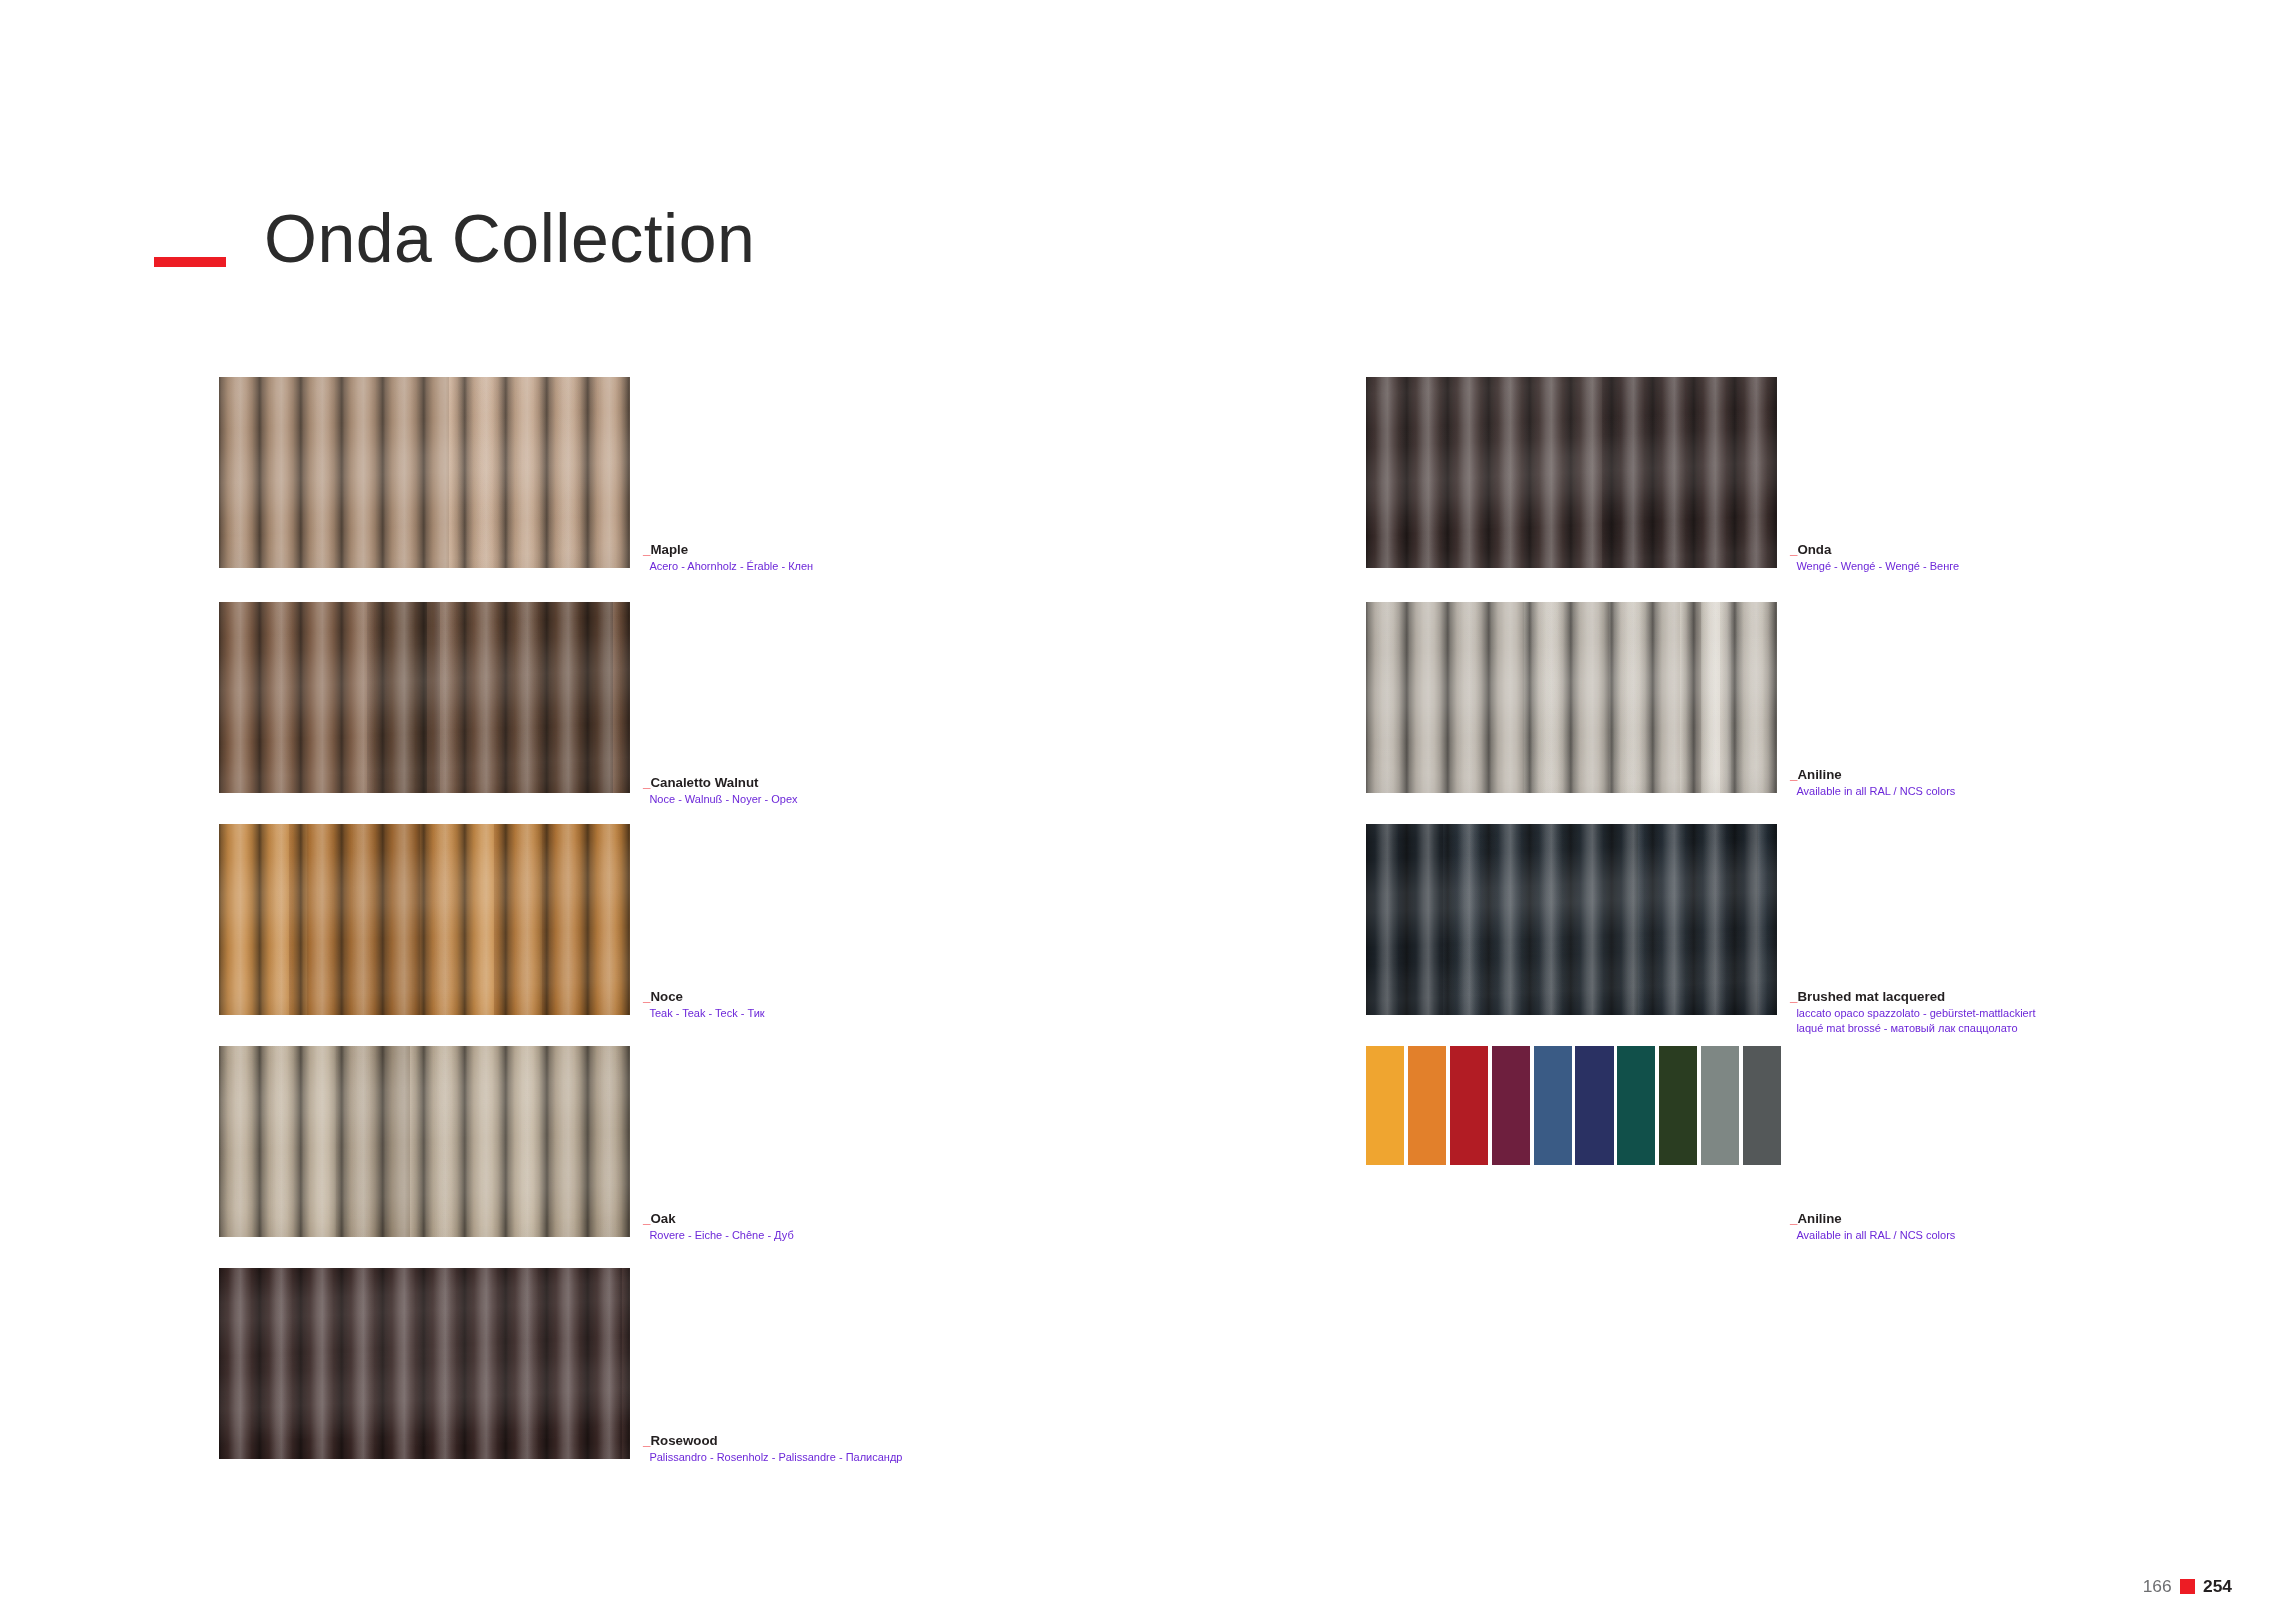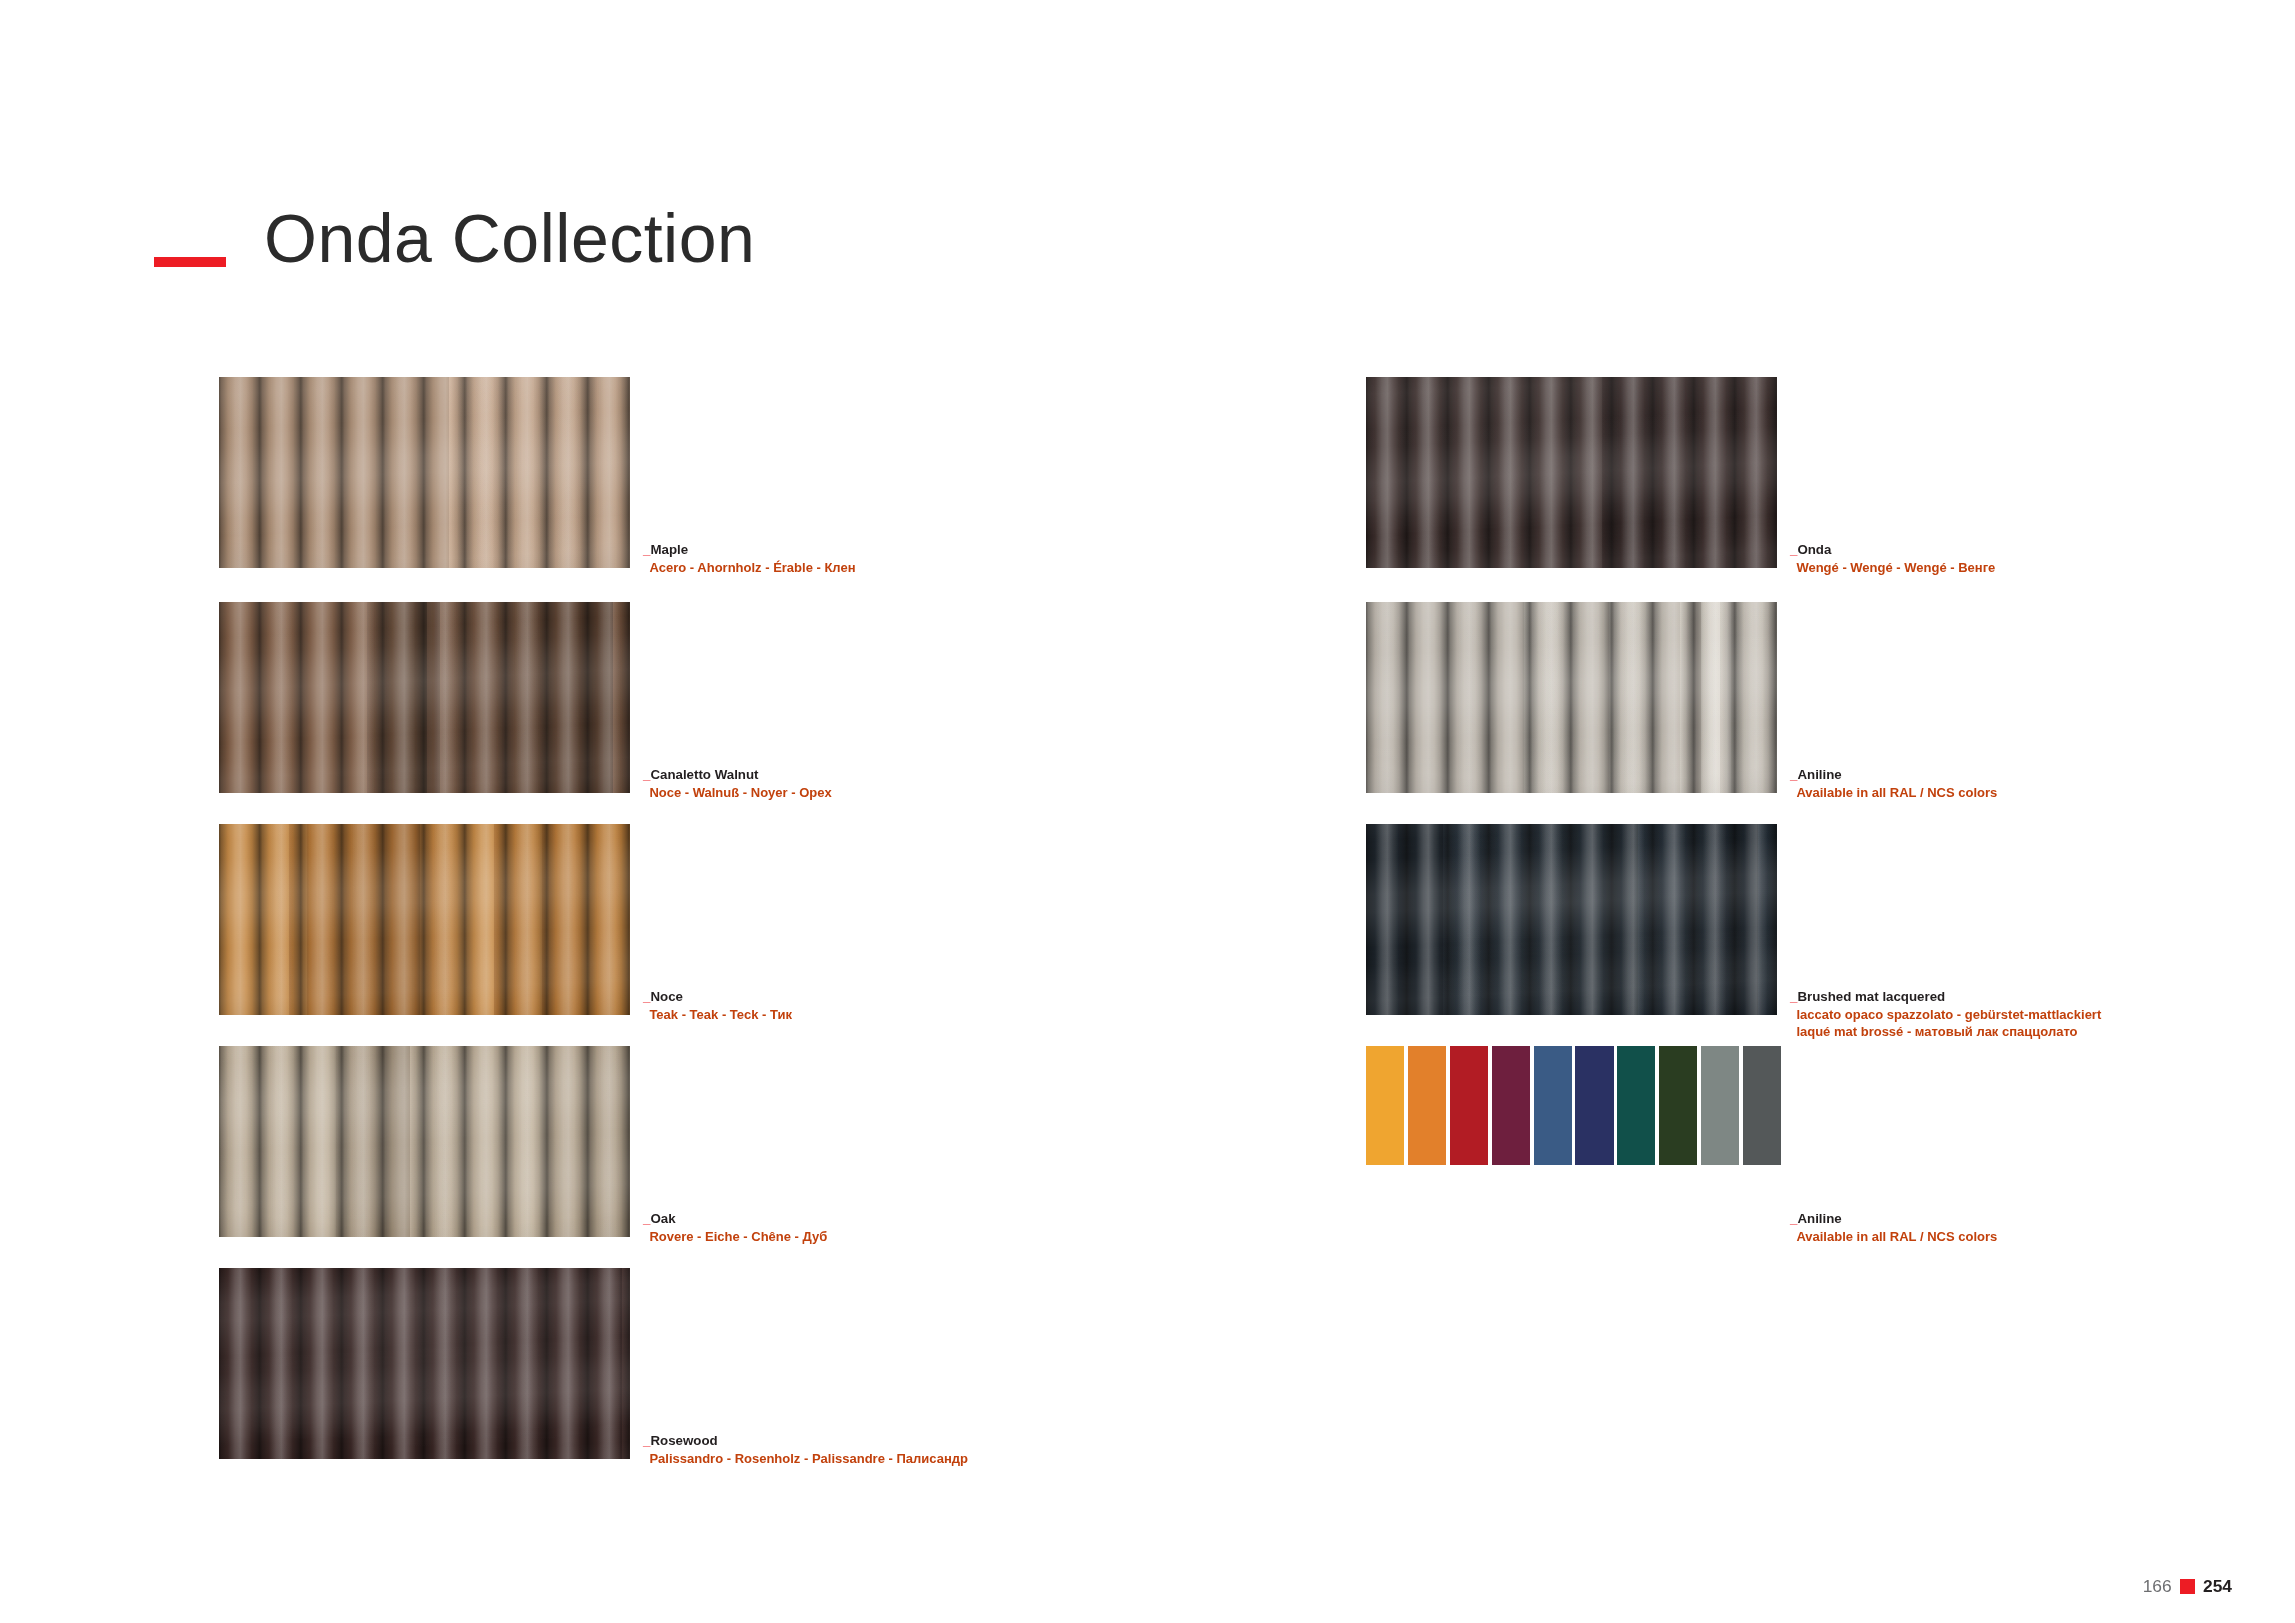--- a/index.html
+++ b/index.html
@@ -85,23 +85,23 @@
   }
   .caption-title {
     font-size: 13.3px;
     font-weight: bold;
     color: #231f20;
     line-height: 1.32;
     white-space: nowrap;
   }
   .caption-title .us { color: #ED1C24; font-weight: bold; }
   .caption-sub {
-    font-size: 13px;
-    font-weight: bold;
-    color: #c2410c;
+    font-size: 11px;
+    font-weight: normal;
+    color: #6d28d9;
     line-height: 1.38;
     white-space: nowrap;
     padding-left: 6.4px;
   }
 
   
   .color-strip {
     position: absolute;
     left: 0;
     top: 0;
@@ -155,21 +155,21 @@
   </div>
 
   <div class="sample" style="top:602px">
     <div class="swatch-panel">
       <div class="wood" id="w-l1">
           <div class="grain" style="background: linear-gradient(90deg, rgb(123, 88, 64) 38.124%, rgb(123, 88, 64) 38.341%, transparent 38.341%, rgb(81, 55, 39) 19%, rgb(81, 55, 39) 19.424%, transparent 19.424%, rgb(75, 52, 36) 50.082%, rgb(75, 52, 36) 50.459%, transparent 50.459%, rgb(83, 57, 41) 52.358%, rgb(83, 57, 41) 53.177%, transparent 53.177%, rgb(76, 52, 37) 87.555%, rgb(76, 52, 37) 88.158%, transparent 88.158%, rgb(119, 85, 61) 13.699%, rgb(119, 85, 61) 14.039%, transparent 14.039%, rgb(116, 83, 60) 7.332%, rgb(116, 83, 60) 7.562%, transparent 7.562%, rgb(120, 86, 62) 52.406%, rgb(120, 86, 62) 52.851%, transparent 52.851%, rgb(94, 65, 47) 95.833%, rgb(94, 65, 47) 96.422%, transparent 96.422%, rgb(124, 89, 65) 69.714%, rgb(124, 89, 65) 70.028%, transparent 70.028%, rgb(79, 54, 38) 80.219%, rgb(79, 54, 38) 80.637%, transparent 80.637%, rgb(113, 80, 58) 63.153%, rgb(113, 80, 58) 63.343%, transparent 63.343%, rgb(124, 89, 64) 6.169%, rgb(124, 89, 64) 6.309%, transparent 6.309%, rgb(77, 53, 37) 37.663%, rgb(77, 53, 37) 37.949%, transparent 37.949%, rgb(87, 60, 43) 82.325%, rgb(87, 60, 43) 82.634%, transparent 82.634%, rgb(124, 90, 65) 83.366%, rgb(124, 90, 65) 83.538%, transparent 83.538%, rgb(84, 58, 41) 91.403%, rgb(84, 58, 41) 91.92%, transparent 91.92%, rgb(118, 84, 61) 20.015%, rgb(118, 84, 61) 20.728%, transparent 20.728%, rgb(79, 54, 39) 67.97%, rgb(79, 54, 39) 68.149%, transparent 68.149%, rgb(118, 84, 61) 8.105%, rgb(118, 84, 61) 8.284%, transparent 8.284%, rgb(71, 48, 34) 42.891%, rgb(71, 48, 34) 43.36%, transparent 43.36%, rgb(124, 89, 64) 26.648%, rgb(124, 89, 64) 27.274%, transparent 27.274%, rgb(86, 59, 42) 54.438%, rgb(86, 59, 42) 54.873%, transparent 54.873%, rgb(75, 52, 36) 17.618%, rgb(75, 52, 36) 18.362%, transparent 18.362%, rgb(92, 64, 46) 26.067%, rgb(92, 64, 46) 26.648%, transparent 26.648%, rgb(72, 49, 34) 97.066%, rgb(72, 49, 34) 97.422%, transparent 97.422%, rgb(119, 85, 61) 10.864%, rgb(119, 85, 61) 11.467%, transparent 11.467%, rgb(92, 64, 46) 32.893%, rgb(92, 64, 46) 33.403%, transparent 33.403%, rgb(124, 89, 64) 2.658%, rgb(124, 89, 64) 3.064%, transparent 3.064%, rgb(121, 87, 63) 89.295%, rgb(121, 87, 63) 89.81%, transparent 89.81%, rgb(83, 57, 40) 13.793%, rgb(83, 57, 40) 13.973%, transparent 13.973%, rgb(122, 88, 63) 37.879%, rgb(122, 88, 63) 38.231%, transparent 38.231%, rgb(126, 91, 66) 19.578%, rgb(126, 91, 66) 19.823%, transparent 19.823%, rgb(71, 48, 34) 35.434%, rgb(71, 48, 34) 36.191%, transparent 36.191%, rgb(115, 81, 59) 69.396%, rgb(115, 81, 59) 70.058%, transparent 70.058%, rgb(91, 63, 45) 68.38%, rgb(91, 63, 45) 68.64%, transparent 68.64%, rgb(89, 62, 44) 64.482%, rgb(89, 62, 44) 65.091%, transparent 65.091%, rgb(125, 90, 65) 63.877%, rgb(125, 90, 65) 64.277%, transparent 64.277%, rgb(74, 50, 35) 2.366%, rgb(74, 50, 35) 2.694%, transparent 2.694%, rgb(124, 89, 65) 67.605%, rgb(124, 89, 65) 67.805%, transparent 67.805%, rgb(122, 87, 63) 87.987%, rgb(122, 87, 63) 88.722%, transparent 88.722%, rgb(76, 52, 37) 88.205%, rgb(76, 52, 37) 88.418%, transparent 88.418%, rgb(81, 56, 40) 11.468%, rgb(81, 56, 40) 12.167%, transparent 12.167%, rgb(94, 65, 47) 8.393%, rgb(94, 65, 47) 9.127%, transparent 9.127%, rgb(120, 86, 62) 92.562%, rgb(120, 86, 62) 92.946%, transparent 92.946%, rgb(126, 91, 66) 62.738%, rgb(126, 91, 66) 63.211%, transparent 63.211%, rgb(78, 54, 38) 91.763%, rgb(78, 54, 38) 91.924%, transparent 91.924%, rgb(124, 89, 64) 82.104%, rgb(124, 89, 64) 82.711%, transparent 82.711%, rgb(124, 90, 65) 88.083%, rgb(124, 90, 65) 88.77%, transparent 88.77%, rgb(87, 60, 43) 4.762%, rgb(87, 60, 43) 4.947%, transparent 4.947%, rgb(88, 61, 43) 23.498%, rgb(88, 61, 43) 24.146%, transparent 24.146%, rgb(76, 52, 37) 54.168%, rgb(76, 52, 37) 54.577%, transparent 54.577%, rgb(81, 56, 40) 14.057%, rgb(81, 56, 40) 14.629%, transparent 14.629%, rgb(121, 86, 62) 83.41%, rgb(121, 86, 62) 83.685%, transparent 83.685%, rgb(119, 85, 61) 27.661%, rgb(119, 85, 61) 28.466%, transparent 28.466%, rgb(114, 81, 58) 86.315%, rgb(114, 81, 58) 86.704%, transparent 86.704%, rgb(118, 84, 61) 28.508%, rgb(118, 84, 61) 29.162%, transparent 29.162%, rgb(120, 86, 62) 75.228%, rgb(120, 86, 62) 75.469%, transparent 75.469%, rgb(80, 55, 39) 88.203%, rgb(80, 55, 39) 89.005%, transparent 89.005%, rgb(84, 58, 41) 25.458%, rgb(84, 58, 41) 25.608%, transparent 25.608%, rgb(78, 54, 38) 63.536%, rgb(78, 54, 38) 64.12%, transparent 64.12%, rgb(77, 53, 37) 86.387%, rgb(77, 53, 37) 86.565%, transparent 86.565%, rgb(87, 60, 43) 40.926%, rgb(87, 60, 43) 41.558%, transparent 41.558%, rgb(120, 86, 62) 59.251%, rgb(120, 86, 62) 59.453%, transparent 59.453%, rgb(115, 82, 59) 47.534%, rgb(115, 82, 59) 47.917%, transparent 47.917%, rgb(78, 54, 38) 41.579%, rgb(78, 54, 38) 42.045%, transparent 42.045%, rgb(74, 50, 35) 29.04%, rgb(74, 50, 35) 29.301%, transparent 29.301%, rgb(81, 55, 39) 38.311%, rgb(81, 55, 39) 38.796%, transparent 38.796%, rgb(116, 83, 60) 94.084%, rgb(116, 83, 60) 94.903%, transparent 94.903%, rgb(89, 61, 44) 39.57%, rgb(89, 61, 44) 40.097%, transparent 40.097%, rgb(80, 55, 39) 25.384%, rgb(80, 55, 39) 25.634%, transparent 25.634%, rgb(122, 88, 63) 65.108%, rgb(122, 88, 63) 65.864%, transparent 65.864%, rgb(86, 59, 42) 57.507%, rgb(86, 59, 42) 58.274%, transparent 58.274%, rgb(72, 49, 35) 75.42%, rgb(72, 49, 35) 75.564%, transparent 75.564%, rgb(80, 55, 39) 21.317%, rgb(80, 55, 39) 22.062%, transparent 22.062%, rgb(73, 50, 35) 49.518%, rgb(73, 50, 35) 50.266%, transparent 50.266%, rgb(115, 82, 59) 55.086%, rgb(115, 82, 59) 55.721%, transparent 55.721%, rgb(123, 88, 64) 29.378%, rgb(123, 88, 64) 29.931%, transparent 29.931%, rgb(83, 57, 41) 82.27%, rgb(83, 57, 41) 82.506%, transparent 82.506%, rgb(91, 63, 45) 31.048%, rgb(91, 63, 45) 31.836%, transparent 31.836%, rgb(123, 88, 64) 55.957%, rgb(123, 88, 64) 56.603%, transparent 56.603%, rgb(75, 51, 36) 22.43%, rgb(75, 51, 36) 22.828%, transparent 22.828%, rgb(86, 60, 42) 69.973%, rgb(86, 60, 42) 70.344%, transparent 70.344%, rgb(89, 62, 44) 67.721%, rgb(89, 62, 44) 68.513%, transparent 68.513%, rgb(120, 86, 62) 36.663%, rgb(120, 86, 62) 36.965%, transparent 36.965%, rgb(82, 56, 40) 38.527%, rgb(82, 56, 40) 39.078%, transparent 39.078%, rgb(125, 90, 65) 31.337%, rgb(125, 90, 65) 32.093%, transparent 32.093%, rgb(85, 59, 42) 91.638%, rgb(85, 59, 42) 92.049%, transparent 92.049%, rgb(87, 60, 43) 3.378%, rgb(87, 60, 43) 3.772%, transparent 3.772%, rgb(84, 58, 41) 13.472%, rgb(84, 58, 41) 13.776%, transparent 13.776%, rgb(72, 49, 35) 54.019%, rgb(72, 49, 35) 54.515%, transparent 54.515%, rgb(84, 58, 41) 31.192%, rgb(84, 58, 41) 31.558%, transparent 31.558%, rgb(119, 85, 62) 80.792%, rgb(119, 85, 62) 81.397%, transparent 81.397%, rgb(73, 50, 35) 90.475%, rgb(73, 50, 35) 90.796%, transparent 90.796%, rgb(119, 85, 62) 88.635%, rgb(119, 85, 62) 88.87%, transparent 88.87%, rgb(77, 53, 37) 99.964%, rgb(77, 53, 37) 100.688%, transparent 100.688%, rgb(72, 49, 34) 67.671%, rgb(72, 49, 34) 68.026%, transparent 68.026%, rgb(115, 82, 59) 42.375%, rgb(115, 82, 59) 42.841%, transparent 42.841%, rgb(124, 89, 64) 37.654%, rgb(124, 89, 64) 38.082%, transparent 38.082%, rgb(123, 88, 64) 52.275%, rgb(123, 88, 64) 52.636%, transparent 52.636%, rgb(115, 82, 59) 59.078%, rgb(115, 82, 59) 59.204%, transparent 59.204%, rgb(84, 58, 41) 60.53%, rgb(84, 58, 41) 60.714%, transparent 60.714%, rgb(73, 50, 35) 10.953%, rgb(73, 50, 35) 11.762%, transparent 11.762%, rgb(91, 63, 45) 5.41%, rgb(91, 63, 45) 5.794%, transparent 5.794%, rgb(89, 62, 44) 35.257%, rgb(89, 62, 44) 35.716%, transparent 35.716%, rgb(115, 82, 59) 10.372%, rgb(115, 82, 59) 11.135%, transparent 11.135%, rgb(122, 88, 63) 48.038%, rgb(122, 88, 63) 48.343%, transparent 48.343%, rgb(125, 90, 65) 28.503%, rgb(125, 90, 65) 28.821%, transparent 28.821%, rgb(115, 82, 59) 17.198%, rgb(115, 82, 59) 17.89%, transparent 17.89%, rgb(80, 55, 39) 53.63%, rgb(80, 55, 39) 53.985%, transparent 53.985%, rgb(113, 80, 58) 6.934%, rgb(113, 80, 58) 7.164%, transparent 7.164%, rgb(80, 55, 39) 98.098%, rgb(80, 55, 39) 98.46%, transparent 98.46%, rgb(119, 85, 61) 88.851%, rgb(119, 85, 61) 89.152%, transparent 89.152%, rgb(118, 84, 61) 37.217%, rgb(118, 84, 61) 37.877%, transparent 37.877%, rgb(93, 64, 46) 19.739%, rgb(93, 64, 46) 19.978%, transparent 19.978%, rgb(73, 50, 35) 20.369%, rgb(73, 50, 35) 20.979%, transparent 20.979%, rgb(81, 55, 39) 86.019%, rgb(81, 55, 39) 86.694%, transparent 86.694%, rgb(117, 83, 60) 48.788%, rgb(117, 83, 60) 49.578%, transparent 49.578%, rgb(78, 54, 38) 14.849%, rgb(78, 54, 38) 15.198%, transparent 15.198%, rgb(87, 60, 43) 20.005%, rgb(87, 60, 43) 20.748%, transparent 20.748%, rgb(125, 90, 65) 51.91%, rgb(125, 90, 65) 52.292%, transparent 52.292%, rgb(85, 58, 41) 38.959%, rgb(85, 58, 41) 39.643%, transparent 39.643%, rgb(89, 62, 44) 5.844%, rgb(89, 62, 44) 6.472%, transparent 6.472%, rgb(79, 54, 38) 95.773%, rgb(79, 54, 38) 95.955%, transparent 95.955%, rgb(123, 89, 64) 59.366%, rgb(123, 89, 64) 60.048%, transparent 60.048%, rgb(126, 91, 66) 10.201%, rgb(126, 91, 66) 11%, transparent 11%, rgb(92, 64, 46) 47.044%, rgb(92, 64, 46) 47.699%, transparent 47.699%, rgb(118, 85, 61) 42.735%, rgb(118, 85, 61) 43.545%, transparent 43.545%, rgb(116, 82, 59) 99.743%, rgb(116, 82, 59) 100.065%, transparent 100.065%, rgb(126, 91, 65) 72.389%, rgb(126, 91, 65) 72.558%, transparent 72.558%, rgb(113, 80, 58) 55.734%, rgb(113, 80, 58) 55.868%, transparent 55.868%, rgb(78, 53, 38) 41.137%, rgb(78, 53, 38) 41.5%, transparent 41.5%, rgb(125, 90, 65) 38.474%, rgb(125, 90, 65) 39.064%, transparent 39.064%, rgb(117, 83, 60) 65.029%, rgb(117, 83, 60) 65.55%, transparent 65.55%, rgb(113, 80, 57) 1.049%, rgb(113, 80, 57) 1.739%, transparent 1.739%, rgb(81, 56, 40) 11.967%, rgb(81, 56, 40) 12.253%, transparent 12.253%, rgb(74, 51, 36) 37.287%, rgb(74, 51, 36) 37.625%, transparent 37.625%, rgb(124, 89, 65) 46.147%, rgb(124, 89, 65) 46.516%, transparent 46.516%, rgb(80, 55, 39) 59.534%, rgb(80, 55, 39) 59.956%, transparent 59.956%, rgb(86, 59, 42) 39.175%, rgb(86, 59, 42) 39.926%, transparent 39.926%, rgb(74, 50, 36) 43.097%, rgb(74, 50, 36) 43.662%, transparent 43.662%, rgb(76, 52, 37) 47.841%, rgb(76, 52, 37) 48.608%, transparent 48.608%, rgb(83, 57, 40) 37.359%, rgb(83, 57, 40) 37.486%, transparent 37.486%, rgb(77, 53, 37) 58.565%, rgb(77, 53, 37) 58.912%, transparent 58.912%, rgb(79, 54, 38) 43.556%, rgb(79, 54, 38) 43.94%, transparent 43.94%, rgb(125, 90, 65) 98.507%, rgb(125, 90, 65) 98.838%, transparent 98.838%, rgb(92, 64, 45) 59.218%, rgb(92, 64, 45) 59.399%, transparent 59.399%, rgb(126, 91, 66) 13.345%, rgb(126, 91, 66) 13.788%, transparent 13.788%, rgb(86, 60, 43) 89.283%, rgb(86, 60, 43) 89.717%, transparent 89.717%, rgb(122, 88, 63) 11.723%, rgb(122, 88, 63) 12.257%, transparent 12.257%), linear-gradient(rgb(110, 78, 56) 0%, rgb(107, 75, 54) 32%, rgb(102, 71, 51) 72%, rgb(107, 75, 54) 100%) rgb(107, 75, 54);"></div>
           <div class="ribs" style="background: repeating-linear-gradient(90deg, rgba(0, 0, 0, 0.55) 0%, rgba(0, 0, 0, 0.34) 6%, rgba(0, 0, 0, 0.06) 22%, rgba(255, 255, 255, 0.18) 40%, rgba(255, 255, 255, 0.26) 52%, rgba(255, 255, 255, 0.1) 66%, rgba(0, 0, 0, 0.12) 80%, rgba(0, 0, 0, 0.4) 93%, rgba(0, 0, 0, 0.58) 100%) 0% 0% / 41px 100%;"></div>
           <div class="ribs" style="background: linear-gradient(177deg, rgba(255, 255, 255, 0.082) 0%, rgba(255, 255, 255, 0.043) 8.3%, rgba(255, 255, 255, 0.004) 16.7%, rgba(255, 255, 255, 0.01) 25%, rgba(255, 255, 255, 0.055) 33.3%, rgba(255, 255, 255, 0.086) 41.7%, rgba(255, 255, 255, 0.063) 50%, rgba(255, 255, 255, 0.02) 58.3%, rgba(255, 255, 255, 0) 66.7%, rgba(255, 255, 255, 0.03) 75%, rgba(255, 255, 255, 0.08) 83.3%, rgba(255, 255, 255, 0.08) 91.7%, rgba(255, 255, 255, 0.04) 100%), radial-gradient(150% 95% at 50% 42%, rgba(255, 255, 255, 0.1) 0%, rgba(0, 0, 0, 0) 55%, rgba(0, 0, 0, 0.14) 100%);"></div>
         </div>
     </div>
-    <div class="caption" style="top:164px">
+    <div class="caption" style="top:172px">
       <div class="caption-title"><span class="us">_</span><span>Canaletto Walnut</span></div>
       <div class="caption-sub">Noce - Walnuß - Noyer - Opex</div>
     </div>
   </div>
 
   <div class="sample" style="top:824px">
     <div class="swatch-panel">
       <div class="wood" id="w-l2">
           <div class="grain" style="background: linear-gradient(90deg, rgb(194, 133, 64) 21.715%, rgb(194, 133, 64) 22.488%, transparent 22.488%, rgb(189, 127, 59) 25.328%, rgb(189, 127, 59) 26.122%, transparent 26.122%, rgb(151, 94, 38) 48.282%, rgb(151, 94, 38) 49.067%, transparent 49.067%, rgb(198, 137, 67) 63.418%, rgb(198, 137, 67) 64.027%, transparent 64.027%, rgb(187, 125, 57) 73.203%, rgb(187, 125, 57) 73.928%, transparent 73.928%, rgb(138, 84, 33) 31.96%, rgb(138, 84, 33) 32.668%, transparent 32.668%, rgb(158, 99, 40) 34.75%, rgb(158, 99, 40) 35.092%, transparent 35.092%, rgb(153, 95, 38) 72.931%, rgb(153, 95, 38) 73.405%, transparent 73.405%, rgb(188, 126, 58) 56.379%, rgb(188, 126, 58) 56.516%, transparent 56.516%, rgb(198, 138, 68) 2.379%, rgb(198, 138, 68) 2.816%, transparent 2.816%, rgb(186, 124, 56) 91.177%, rgb(186, 124, 56) 91.686%, transparent 91.686%, rgb(145, 89, 35) 88.205%, rgb(145, 89, 35) 88.447%, transparent 88.447%, rgb(184, 122, 54) 32.97%, rgb(184, 122, 54) 33.632%, transparent 33.632%, rgb(144, 89, 35) 94.608%, rgb(144, 89, 35) 95.204%, transparent 95.204%, rgb(186, 125, 57) 94.105%, rgb(186, 125, 57) 94.891%, transparent 94.891%, rgb(156, 98, 40) 93.191%, rgb(156, 98, 40) 93.975%, transparent 93.975%, rgb(186, 124, 56) 49.891%, rgb(186, 124, 56) 50.392%, transparent 50.392%, rgb(199, 138, 68) 40.746%, rgb(199, 138, 68) 40.884%, transparent 40.884%, rgb(136, 82, 32) 49.709%, rgb(136, 82, 32) 50.276%, transparent 50.276%, rgb(143, 88, 35) 23.692%, rgb(143, 88, 35) 24.384%, transparent 24.384%, rgb(190, 128, 60) 94.795%, rgb(190, 128, 60) 94.959%, transparent 94.959%, rgb(135, 82, 32) 69.189%, rgb(135, 82, 32) 69.671%, transparent 69.671%, rgb(193, 132, 63) 82.679%, rgb(193, 132, 63) 82.912%, transparent 82.912%, rgb(188, 126, 58) 22.917%, rgb(188, 126, 58) 23.548%, transparent 23.548%, rgb(136, 82, 32) 18.299%, rgb(136, 82, 32) 18.591%, transparent 18.591%, rgb(195, 134, 65) 93.517%, rgb(195, 134, 65) 93.812%, transparent 93.812%, rgb(187, 126, 58) 91.78%, rgb(187, 126, 58) 92.386%, transparent 92.386%, rgb(147, 91, 36) 63.706%, rgb(147, 91, 36) 64.17%, transparent 64.17%, rgb(139, 85, 33) 22.874%, rgb(139, 85, 33) 23.515%, transparent 23.515%, rgb(133, 80, 31) 68.051%, rgb(133, 80, 31) 68.605%, transparent 68.605%, rgb(189, 128, 60) 72.075%, rgb(189, 128, 60) 72.842%, transparent 72.842%, rgb(188, 126, 58) 37.416%, rgb(188, 126, 58) 37.755%, transparent 37.755%, rgb(184, 122, 55) 18.395%, rgb(184, 122, 55) 18.639%, transparent 18.639%, rgb(187, 125, 58) 10.074%, rgb(187, 125, 58) 10.34%, transparent 10.34%, rgb(183, 120, 53) 3.81%, rgb(183, 120, 53) 4.365%, transparent 4.365%, rgb(153, 96, 39) 9.481%, rgb(153, 96, 39) 9.621%, transparent 9.621%, rgb(139, 85, 33) 44.369%, rgb(139, 85, 33) 44.498%, transparent 44.498%, rgb(192, 131, 62) 88.723%, rgb(192, 131, 62) 89.079%, transparent 89.079%, rgb(156, 97, 39) 7.974%, rgb(156, 97, 39) 8.684%, transparent 8.684%, rgb(192, 131, 62) 41.628%, rgb(192, 131, 62) 42.447%, transparent 42.447%, rgb(143, 87, 35) 58.821%, rgb(143, 87, 35) 59.03%, transparent 59.03%, rgb(146, 90, 36) 80.541%, rgb(146, 90, 36) 80.862%, transparent 80.862%, rgb(151, 94, 38) 68.516%, rgb(151, 94, 38) 69.223%, transparent 69.223%, rgb(135, 82, 32) 80.77%, rgb(135, 82, 32) 81.351%, transparent 81.351%, rgb(135, 82, 32) 93.848%, rgb(135, 82, 32) 93.989%, transparent 93.989%, rgb(141, 86, 34) 91.7%, rgb(141, 86, 34) 91.958%, transparent 91.958%, rgb(160, 101, 41) 21.238%, rgb(160, 101, 41) 21.777%, transparent 21.777%, rgb(184, 121, 54) 14.563%, rgb(184, 121, 54) 15.196%, transparent 15.196%, rgb(149, 93, 37) 77.847%, rgb(149, 93, 37) 78.486%, transparent 78.486%, rgb(194, 133, 64) 46.892%, rgb(194, 133, 64) 47.439%, transparent 47.439%, rgb(144, 88, 35) 9.352%, rgb(144, 88, 35) 9.519%, transparent 9.519%, rgb(159, 100, 41) 93.624%, rgb(159, 100, 41) 93.839%, transparent 93.839%, rgb(147, 91, 36) 24.397%, rgb(147, 91, 36) 24.771%, transparent 24.771%, rgb(186, 125, 57) 44.882%, rgb(186, 125, 57) 45.49%, transparent 45.49%, rgb(188, 126, 59) 5.697%, rgb(188, 126, 59) 5.852%, transparent 5.852%, rgb(156, 98, 40) 20.421%, rgb(156, 98, 40) 20.908%, transparent 20.908%, rgb(192, 131, 63) 87.819%, rgb(192, 131, 63) 88.142%, transparent 88.142%, rgb(198, 137, 68) 80.733%, rgb(198, 137, 68) 80.958%, transparent 80.958%, rgb(189, 127, 59) 1.629%, rgb(189, 127, 59) 2.281%, transparent 2.281%, rgb(151, 94, 38) 4.831%, rgb(151, 94, 38) 5.309%, transparent 5.309%, rgb(190, 129, 60) 85.398%, rgb(190, 129, 60) 85.589%, transparent 85.589%, rgb(140, 86, 34) 34.69%, rgb(140, 86, 34) 35.325%, transparent 35.325%, rgb(155, 97, 39) 62.583%, rgb(155, 97, 39) 62.725%, transparent 62.725%, rgb(144, 88, 35) 86.36%, rgb(144, 88, 35) 86.88%, transparent 86.88%, rgb(134, 81, 31) 86.269%, rgb(134, 81, 31) 86.472%, transparent 86.472%, rgb(196, 135, 66) 27.742%, rgb(196, 135, 66) 28.221%, transparent 28.221%, rgb(184, 122, 54) 50.285%, rgb(184, 122, 54) 50.563%, transparent 50.563%, rgb(141, 86, 34) 23.034%, rgb(141, 86, 34) 23.556%, transparent 23.556%, rgb(196, 135, 66) 66.976%, rgb(196, 135, 66) 67.533%, transparent 67.533%, rgb(191, 130, 61) 43.84%, rgb(191, 130, 61) 44.472%, transparent 44.472%, rgb(193, 132, 63) 11.65%, rgb(193, 132, 63) 12.311%, transparent 12.311%, rgb(137, 83, 32) 46.95%, rgb(137, 83, 32) 47.093%, transparent 47.093%, rgb(192, 131, 62) 33.69%, rgb(192, 131, 62) 34.34%, transparent 34.34%, rgb(190, 128, 60) 18.785%, rgb(190, 128, 60) 19.17%, transparent 19.17%, rgb(142, 87, 34) 34.332%, rgb(142, 87, 34) 34.734%, transparent 34.734%, rgb(135, 82, 32) 86.504%, rgb(135, 82, 32) 87.301%, transparent 87.301%, rgb(140, 86, 34) 11.105%, rgb(140, 86, 34) 11.265%, transparent 11.265%, rgb(197, 137, 67) 95.787%, rgb(197, 137, 67) 96.19%, transparent 96.19%, rgb(186, 124, 57) 68.948%, rgb(186, 124, 57) 69.088%, transparent 69.088%, rgb(186, 124, 57) 55.276%, rgb(186, 124, 57) 55.731%, transparent 55.731%, rgb(186, 124, 56) 97.984%, rgb(186, 124, 56) 98.594%, transparent 98.594%, rgb(156, 98, 40) 47.687%, rgb(156, 98, 40) 48.234%, transparent 48.234%, rgb(192, 131, 62) 17.967%, rgb(192, 131, 62) 18.301%, transparent 18.301%, rgb(186, 124, 57) 7.588%, rgb(186, 124, 57) 8.38%, transparent 8.38%, rgb(189, 128, 60) 89.39%, rgb(189, 128, 60) 89.773%, transparent 89.773%, rgb(149, 92, 37) 65.842%, rgb(149, 92, 37) 66.107%, transparent 66.107%, rgb(193, 132, 63) 91.266%, rgb(193, 132, 63) 91.98%, transparent 91.98%, rgb(144, 88, 35) 60.722%, rgb(144, 88, 35) 61.538%, transparent 61.538%, rgb(190, 129, 60) 65.57%, rgb(190, 129, 60) 66.284%, transparent 66.284%, rgb(156, 98, 40) 15.685%, rgb(156, 98, 40) 15.829%, transparent 15.829%, rgb(190, 129, 60) 28.351%, rgb(190, 129, 60) 28.561%, transparent 28.561%, rgb(151, 94, 38) 83.816%, rgb(151, 94, 38) 84.565%, transparent 84.565%, rgb(189, 128, 60) 47.511%, rgb(189, 128, 60) 47.759%, transparent 47.759%, rgb(192, 131, 62) 58.942%, rgb(192, 131, 62) 59.378%, transparent 59.378%, rgb(139, 85, 33) 87.247%, rgb(139, 85, 33) 87.383%, transparent 87.383%, rgb(159, 100, 41) 53.411%, rgb(159, 100, 41) 54.204%, transparent 54.204%, rgb(194, 133, 64) 19.164%, rgb(194, 133, 64) 19.72%, transparent 19.72%, rgb(151, 94, 38) 42.53%, rgb(151, 94, 38) 43.271%, transparent 43.271%, rgb(138, 84, 33) 0.052%, rgb(138, 84, 33) 0.197%, transparent 0.197%, rgb(150, 93, 37) 75.681%, rgb(150, 93, 37) 76.022%, transparent 76.022%, rgb(196, 135, 66) 16.331%, rgb(196, 135, 66) 16.563%, transparent 16.563%, rgb(153, 95, 38) 54.1%, rgb(153, 95, 38) 54.271%, transparent 54.271%, rgb(149, 92, 37) 95.162%, rgb(149, 92, 37) 95.416%, transparent 95.416%, rgb(139, 84, 33) 75.318%, rgb(139, 84, 33) 75.791%, transparent 75.791%, rgb(156, 98, 40) 82.223%, rgb(156, 98, 40) 82.861%, transparent 82.861%, rgb(150, 93, 37) 44.272%, rgb(150, 93, 37) 45.037%, transparent 45.037%, rgb(198, 138, 68) 86.156%, rgb(198, 138, 68) 86.691%, transparent 86.691%, rgb(157, 99, 40) 51.086%, rgb(157, 99, 40) 51.698%, transparent 51.698%, rgb(161, 101, 41) 89.678%, rgb(161, 101, 41) 89.916%, transparent 89.916%, rgb(198, 138, 68) 15.513%, rgb(198, 138, 68) 15.694%, transparent 15.694%, rgb(138, 84, 33) 27.356%, rgb(138, 84, 33) 27.917%, transparent 27.917%, rgb(198, 137, 68) 98.047%, rgb(198, 137, 68) 98.588%, transparent 98.588%, rgb(148, 91, 36) 30.055%, rgb(148, 91, 36) 30.634%, transparent 30.634%, rgb(135, 81, 32) 77.701%, rgb(135, 81, 32) 77.951%, transparent 77.951%, rgb(139, 85, 33) 36.046%, rgb(139, 85, 33) 36.786%, transparent 36.786%, rgb(156, 97, 39) 96.449%, rgb(156, 97, 39) 97.244%, transparent 97.244%, rgb(158, 99, 40) 68.786%, rgb(158, 99, 40) 68.933%, transparent 68.933%, rgb(153, 95, 38) 70.342%, rgb(153, 95, 38) 70.943%, transparent 70.943%, rgb(195, 134, 65) 81.362%, rgb(195, 134, 65) 81.958%, transparent 81.958%, rgb(160, 101, 41) 67.279%, rgb(160, 101, 41) 67.996%, transparent 67.996%, rgb(184, 122, 55) 67.6%, rgb(184, 122, 55) 68.193%, transparent 68.193%, rgb(138, 84, 33) 51.46%, rgb(138, 84, 33) 51.909%, transparent 51.909%, rgb(189, 127, 59) 39.846%, rgb(189, 127, 59) 40.175%, transparent 40.175%, rgb(137, 83, 33) 94.488%, rgb(137, 83, 33) 94.969%, transparent 94.969%, rgb(184, 122, 55) 73.409%, rgb(184, 122, 55) 73.53%, transparent 73.53%, rgb(140, 85, 33) 53.154%, rgb(140, 85, 33) 53.301%, transparent 53.301%, rgb(186, 125, 57) 17.672%, rgb(186, 125, 57) 18.404%, transparent 18.404%, rgb(155, 97, 39) 13.877%, rgb(155, 97, 39) 14.656%, transparent 14.656%, rgb(136, 82, 32) 73.869%, rgb(136, 82, 32) 74.509%, transparent 74.509%, rgb(135, 82, 32) 3.819%, rgb(135, 82, 32) 4.232%, transparent 4.232%, rgb(137, 83, 32) 39.531%, rgb(137, 83, 32) 40.318%, transparent 40.318%, rgb(190, 129, 60) 68.658%, rgb(190, 129, 60) 68.831%, transparent 68.831%, rgb(145, 89, 35) 19.596%, rgb(145, 89, 35) 20.285%, transparent 20.285%, rgb(142, 87, 34) 17.036%, rgb(142, 87, 34) 17.65%, transparent 17.65%, rgb(159, 100, 41) 4.188%, rgb(159, 100, 41) 4.802%, transparent 4.802%, rgb(197, 136, 67) 31.669%, rgb(197, 136, 67) 32.298%, transparent 32.298%, rgb(151, 94, 38) 13.059%, rgb(151, 94, 38) 13.787%, transparent 13.787%, rgb(149, 92, 37) 47.125%, rgb(149, 92, 37) 47.455%, transparent 47.455%, rgb(190, 128, 60) 6.705%, rgb(190, 128, 60) 7.403%, transparent 7.403%, rgb(146, 90, 36) 94.268%, rgb(146, 90, 36) 94.46%, transparent 94.46%, rgb(186, 124, 57) 64.136%, rgb(186, 124, 57) 64.622%, transparent 64.622%, rgb(199, 138, 68) 11.37%, rgb(199, 138, 68) 12.035%, transparent 12.035%, rgb(135, 82, 32) 27.329%, rgb(135, 82, 32) 27.504%, transparent 27.504%, rgb(184, 121, 54) 21.888%, rgb(184, 121, 54) 22.037%, transparent 22.037%, rgb(157, 99, 40) 12.332%, rgb(157, 99, 40) 12.625%, transparent 12.625%, rgb(185, 123, 55) 78.908%, rgb(185, 123, 55) 79.351%, transparent 79.351%, rgb(143, 88, 35) 87.048%, rgb(143, 88, 35) 87.534%, transparent 87.534%, rgb(192, 131, 62) 76.257%, rgb(192, 131, 62) 77.008%, transparent 77.008%, rgb(197, 137, 67) 15.673%, rgb(197, 137, 67) 16.435%, transparent 16.435%, rgb(143, 88, 35) 26.281%, rgb(143, 88, 35) 26.845%, transparent 26.845%), linear-gradient(rgb(180, 117, 51) 0%, rgb(176, 113, 47) 32%, rgb(170, 108, 45) 72%, rgb(176, 113, 47) 100%) rgb(176, 113, 47);"></div>
           <div class="ribs" style="background: repeating-linear-gradient(90deg, rgba(0, 0, 0, 0.55) 0%, rgba(0, 0, 0, 0.34) 6%, rgba(0, 0, 0, 0.06) 22%, rgba(255, 255, 255, 0.18) 40%, rgba(255, 255, 255, 0.26) 52%, rgba(255, 255, 255, 0.1) 66%, rgba(0, 0, 0, 0.12) 80%, rgba(0, 0, 0, 0.4) 93%, rgba(0, 0, 0, 0.58) 100%) 0% 0% / 41px 100%;"></div>

